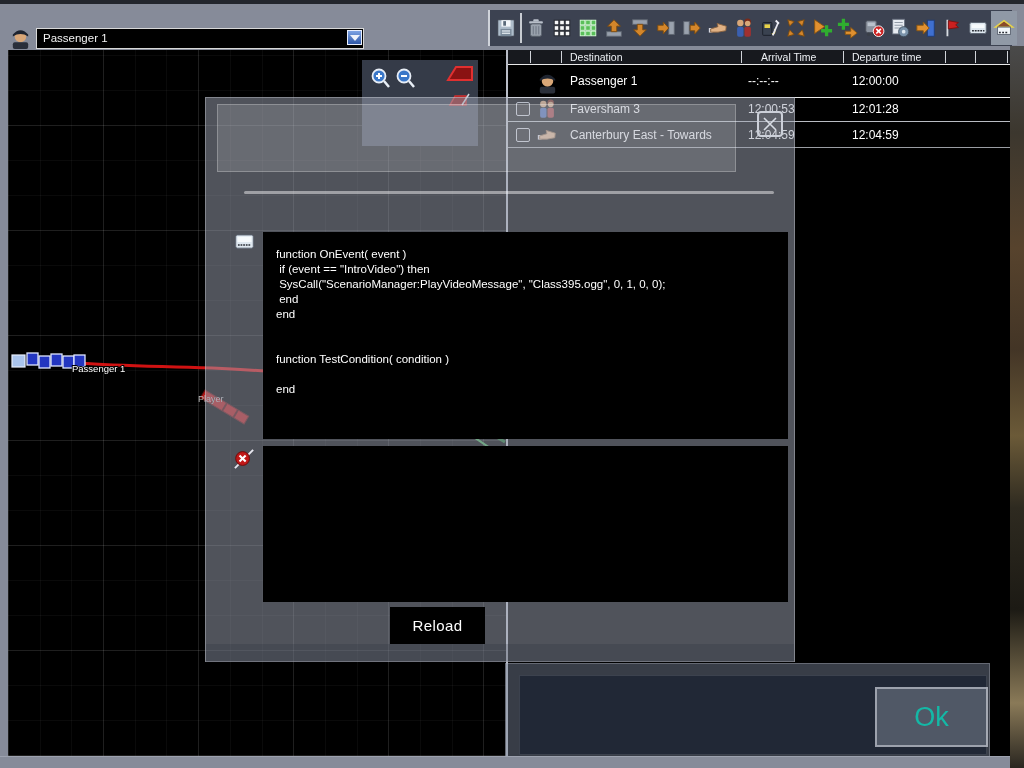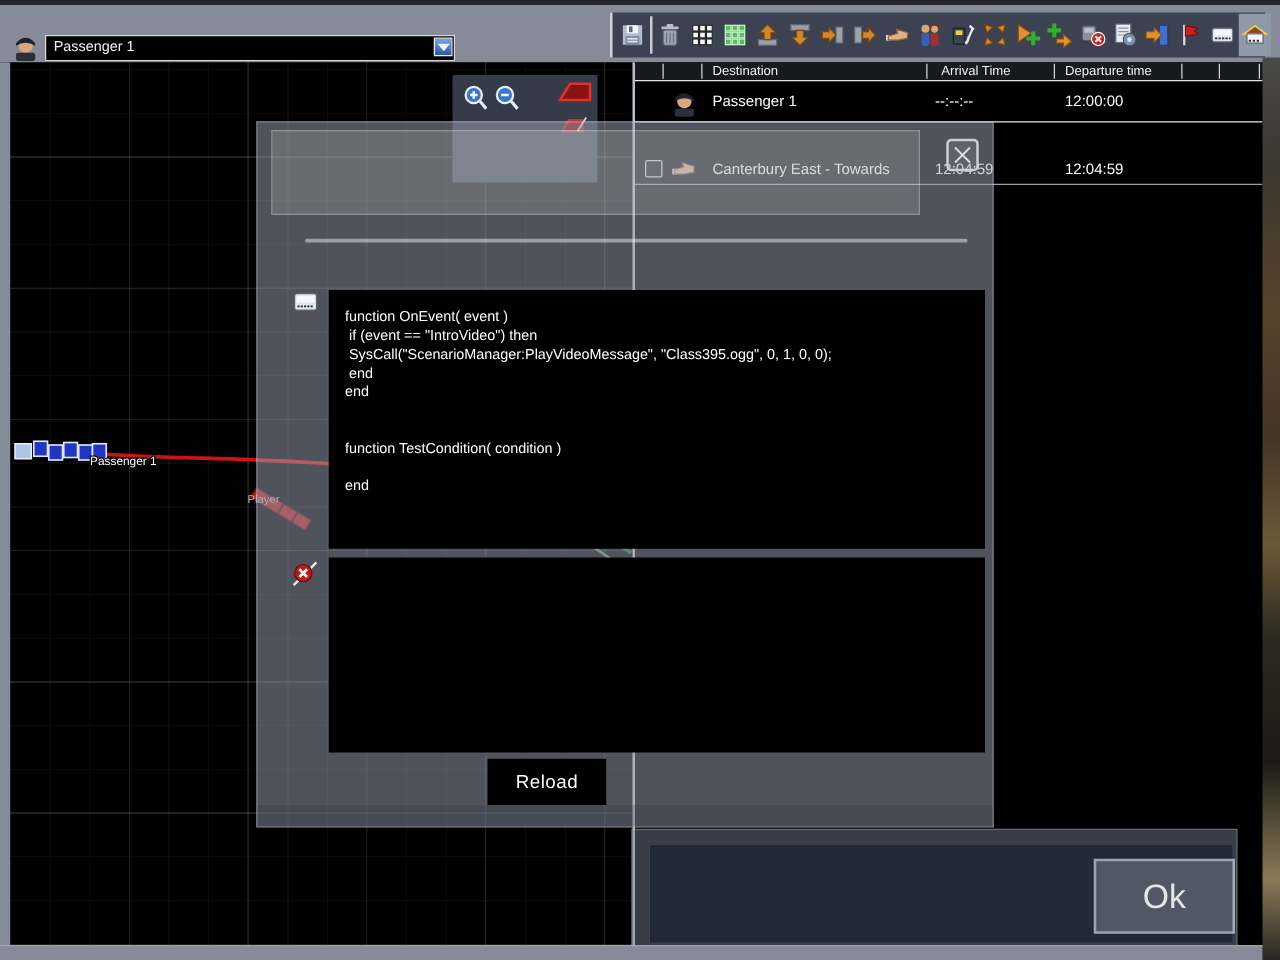--- a/index.html
+++ b/index.html
@@ -84,21 +84,21 @@
   .close-x{left:757px;top:111px;width:26px;height:26px;border:2px solid #ccd0d9;border-radius:4px;
            background:rgba(235,238,244,0.10);box-sizing:border-box;cursor:pointer;}
 
   
   .bottom-panel{left:505px;top:663px;width:485px;height:94px;background:rgba(125,136,158,0.45);
            border:1px solid rgba(205,210,220,0.30);box-sizing:border-box;}
   .bp-inner{position:absolute;left:13px;top:11px;width:466px;height:78px;
            background:rgba(14,24,40,0.55);border:1px solid rgba(255,255,255,0.12);}
   .ok-btn{position:absolute;left:369px;top:23px;width:113px;height:60px;
            background:rgba(170,177,192,0.35);border:2px solid rgba(220,224,232,0.55);box-sizing:border-box;
-           color:#e5e5e5;font-size:27px;display:flex;align-items:center;justify-content:center;cursor:pointer;}
+           color:#14b8a6;font-size:27px;display:flex;align-items:center;justify-content:center;cursor:pointer;}
 </style>
 </head>
 <body>
 
 <div class="screen">
 
   <div class="abs top-dark"></div>
   <div class="abs header-band"></div>
   <div class="abs left-strip"></div>
 
@@ -336,35 +336,48 @@
   <div class="abs table">
     <div class="t-head">
       <div class="vsep" style="left:22px"></div>
       <div class="vsep" style="left:53px"></div>
       <div class="vsep" style="left:233px"></div>
       <div class="vsep" style="left:335px"></div>
       <div class="vsep" style="left:437px"></div>
       <div class="vsep" style="left:467px"></div>
       <div class="vsep" style="left:499px"></div>
       <span class="lbl" style="left:62px">Destination</span>
-      <span class="lbl" style="left:245px">Arrival Time</span>
+      <span class="lbl" style="left:253px">Arrival Time</span>
       <span class="lbl" style="left:344px">Departure time</span>
     </div>
 
     <div class="t-row row1">
       <svg class="row-icon" width="23" height="27" viewBox="0 0 24 26">
         <circle cx="12" cy="13" r="6" fill="#d9a778"></circle>
         <path d="M4,11 Q12,2 20,11 L20,13 Q12,8 4,13 Z" fill="#1e2430"></path>
         <rect x="4" y="19" width="16" height="7" rx="2" fill="#2a2f3a"></rect>
       </svg>
       <span class="cell c-dest">Passenger 1</span>
       <span class="cell c-arr">--:--:--</span>
       <span class="cell c-dep">12:00:00</span>
     </div>
 
+    <div class="t-row row2">
+      <span class="chk"></span>
+      <svg class="row-icon" width="22" height="22" viewBox="0 0 24 24">
+        <circle cx="8" cy="6.5" r="3.5" fill="#d9a778"></circle>
+          <rect x="4.5" y="10.5" width="7" height="11" rx="2" fill="#3a5fb0"></rect>
+        <path d="M12.5,5 a3.5,3.5 0 0 1 7,0 l0,3 -7,0 Z" fill="#7a2a1a"></path>
+        <circle cx="16" cy="7" r="3" fill="#d9a778"></circle>
+          <rect x="12.5" y="10.5" width="7" height="11" rx="2" fill="#a03030"></rect>
+      </svg>
+      <span class="cell c-dest">Faversham 3</span>
+      <span class="cell c-arr">12:00:53</span>
+      <span class="cell c-dep">12:01:28</span>
+    </div>
 
     <div class="t-row row3">
       <span class="chk"></span>
       <svg class="row-icon" width="22" height="22" viewBox="0 0 24 24">
         <rect x="2" y="12" width="4" height="5" fill="#d8d8e0"></rect>
         <path d="M4,13 L12,10.5 L11,7 L21,10 L20.5,15 L12,16.5 L4,16.5 Z" fill="#e0b184" stroke="#8a6240"></path>
       </svg>
       <span class="cell c-dest">Canterbury East - Towards</span>
       <span class="cell c-arr">12:04:59</span>
       <span class="cell c-dep">12:04:59</span>

